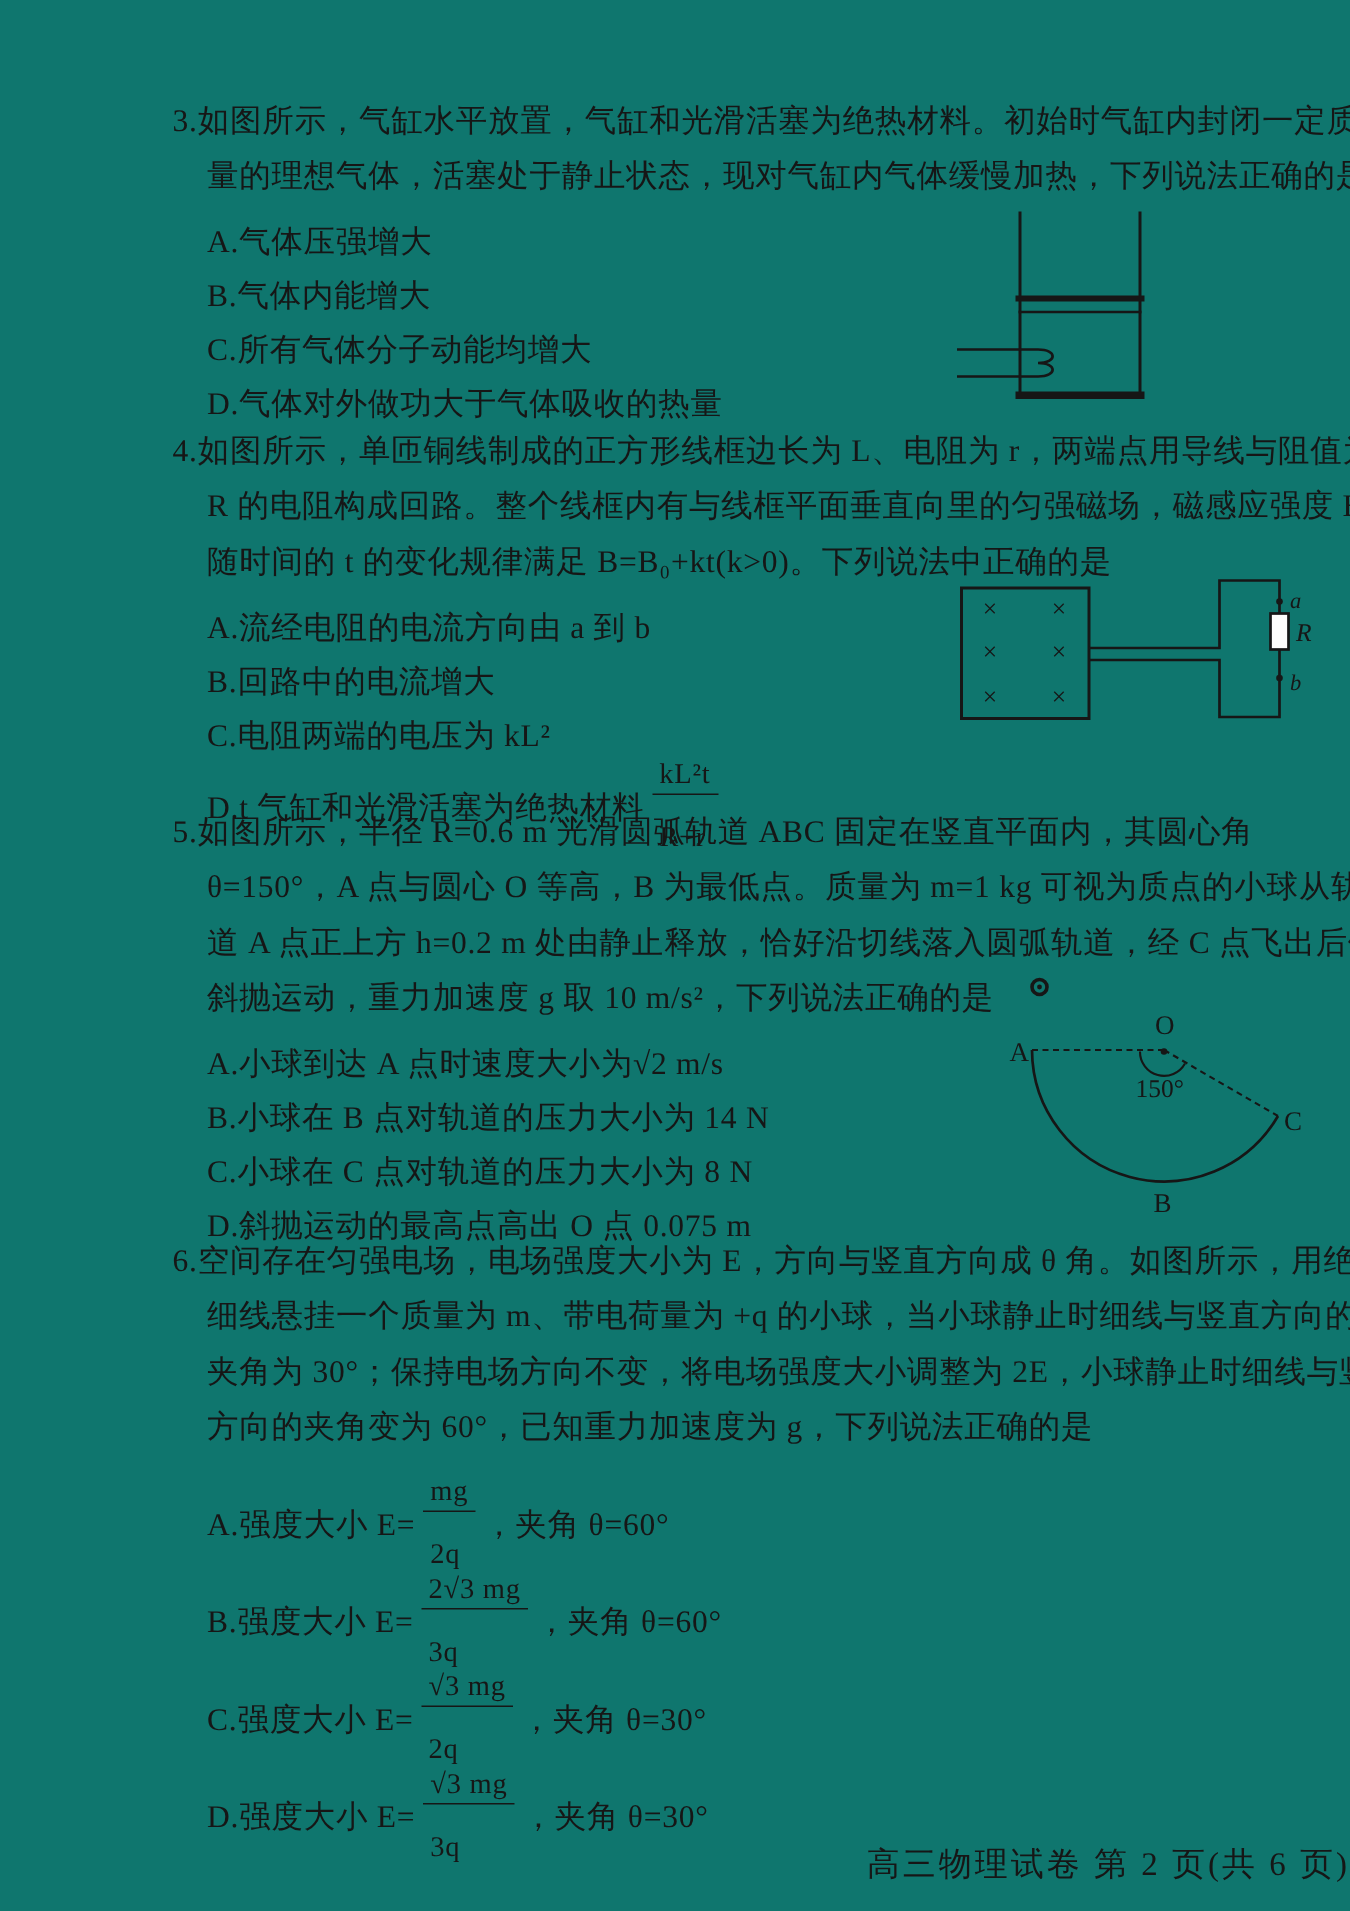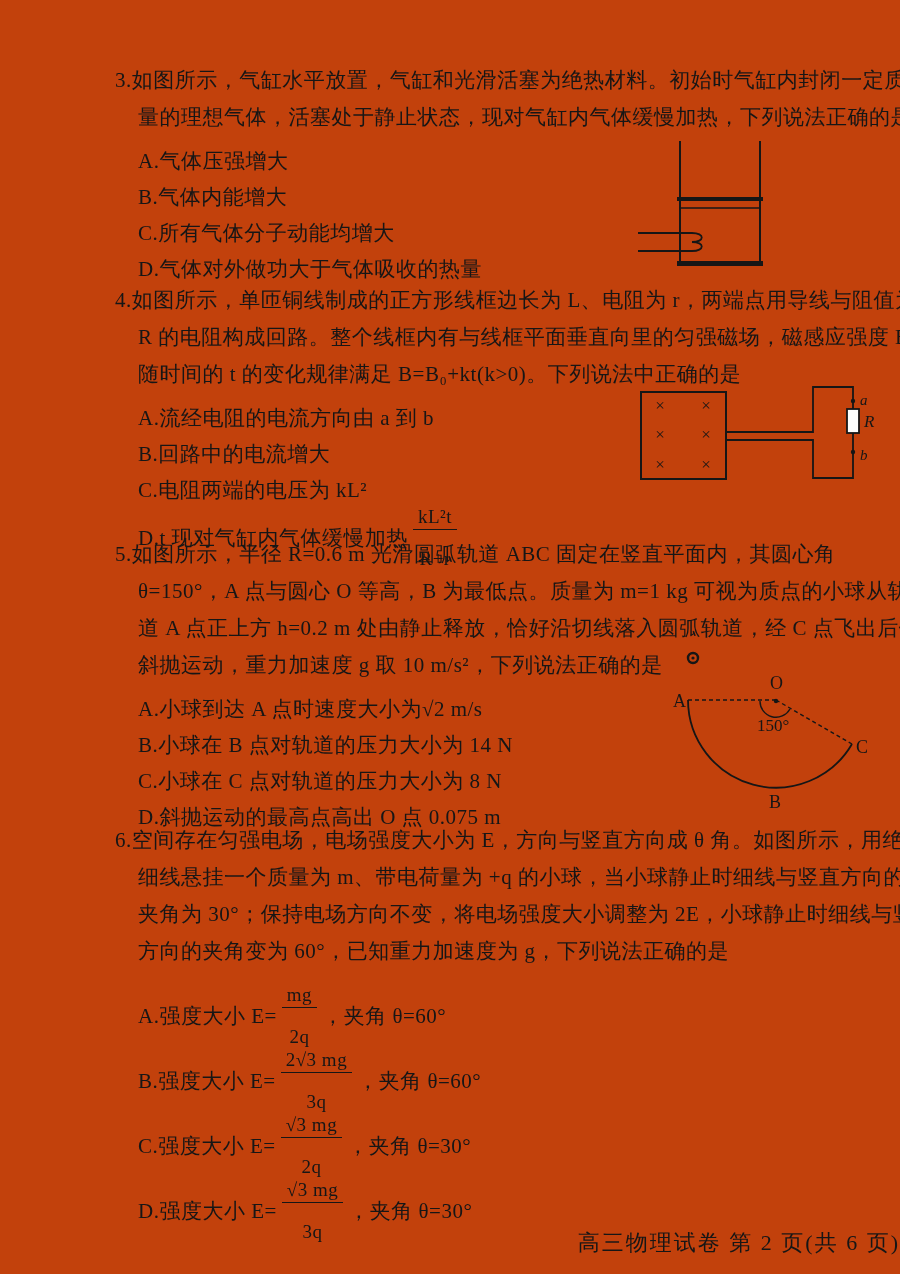--- a/index.html
+++ b/index.html
@@ -1,27 +1,27 @@
 <!DOCTYPE html>
 <html><head>
 <meta charset="utf-8">
 <style>
   html,body { margin:0; padding:0; }
   .page {
     position:relative; width:900px; height:1274px; overflow:hidden;
-    background:#c2410c; color:#161616;
+    background:#0f766e; color:#161616;
     font-family:"Liberation Serif","DejaVu Serif",serif;
   }
   .q { position:absolute; left:115px; }
   .line { font-size:21px; line-height:37px; white-space:nowrap; letter-spacing:0.5px; }
   .line.cont { padding-left:23px; }
   .opts { margin-top:7px; }
   .opt { font-size:21px; line-height:36px; padding-left:23px; white-space:nowrap; letter-spacing:0.5px; }
   .opt.fr { display:flex; align-items:center; height:60px; margin-bottom:5px; }
-  .frac { display:inline-block; vertical-align:middle; text-align:center;
+  .frac { display:inline-block; vertical-align:middle; 
           font-size:19px; line-height:1.15; margin:16px 5px; }
   .frac .num { display:block; padding:0 5px 1px; border-bottom:1.7px solid #161616; }
   .frac .den { display:block; padding:18px 5px 0; }
   .fig { position:absolute; }
   .fig svg text { font-family:"Liberation Serif","DejaVu Serif",serif; fill:#161616; }
   .footer { position:absolute; top:1228px; left:0; width:900px; text-align:right;
             font-size:22px; letter-spacing:2px; }
   .wm { position:absolute; top:1208px; left:733px; width:160px; height:58px; }
   .wm-block { position:absolute; }
   .wm-name { position:absolute; left:45px; top:0px; font-size:32px; font-weight:bold;
@@ -66,21 +66,21 @@
   <div class="q" style="top:282px;">
     <div class="line">4.如图所示，单匝铜线制成的正方形线框边长为 L、电阻为 r，两端点用导线与阻值为</div>
     <div class="line cont">R 的电阻构成回路。整个线框内有与线框平面垂直向里的匀强磁场，磁感应强度 B</div>
     <div class="line cont">随时间的 t 的变化规律满足 B=B₀+kt(k&gt;0)。下列说法中正确的是</div>
     <div class="opts">
       <div class="opt">A.流经电阻的电流方向由 a 到 b</div>
       <div class="opt">B.回路中的电流增大</div>
       <div class="opt">C.电阻两端的电压为 kL²</div>
       <div class="opt fr">
         <span>D.</span>
-        <span>t 现对气缸内气体缓慢加热</span>
+        <span>t 气缸和光滑活塞为绝热材料</span>
         <span class="frac">
           <span class="num">kL²t</span>
           <span class="den">R+r</span>
         </span>
         <span></span>
       </div>
     </div>
   </div>
 
   <div class="fig" style="left:630px; top:380px;">

